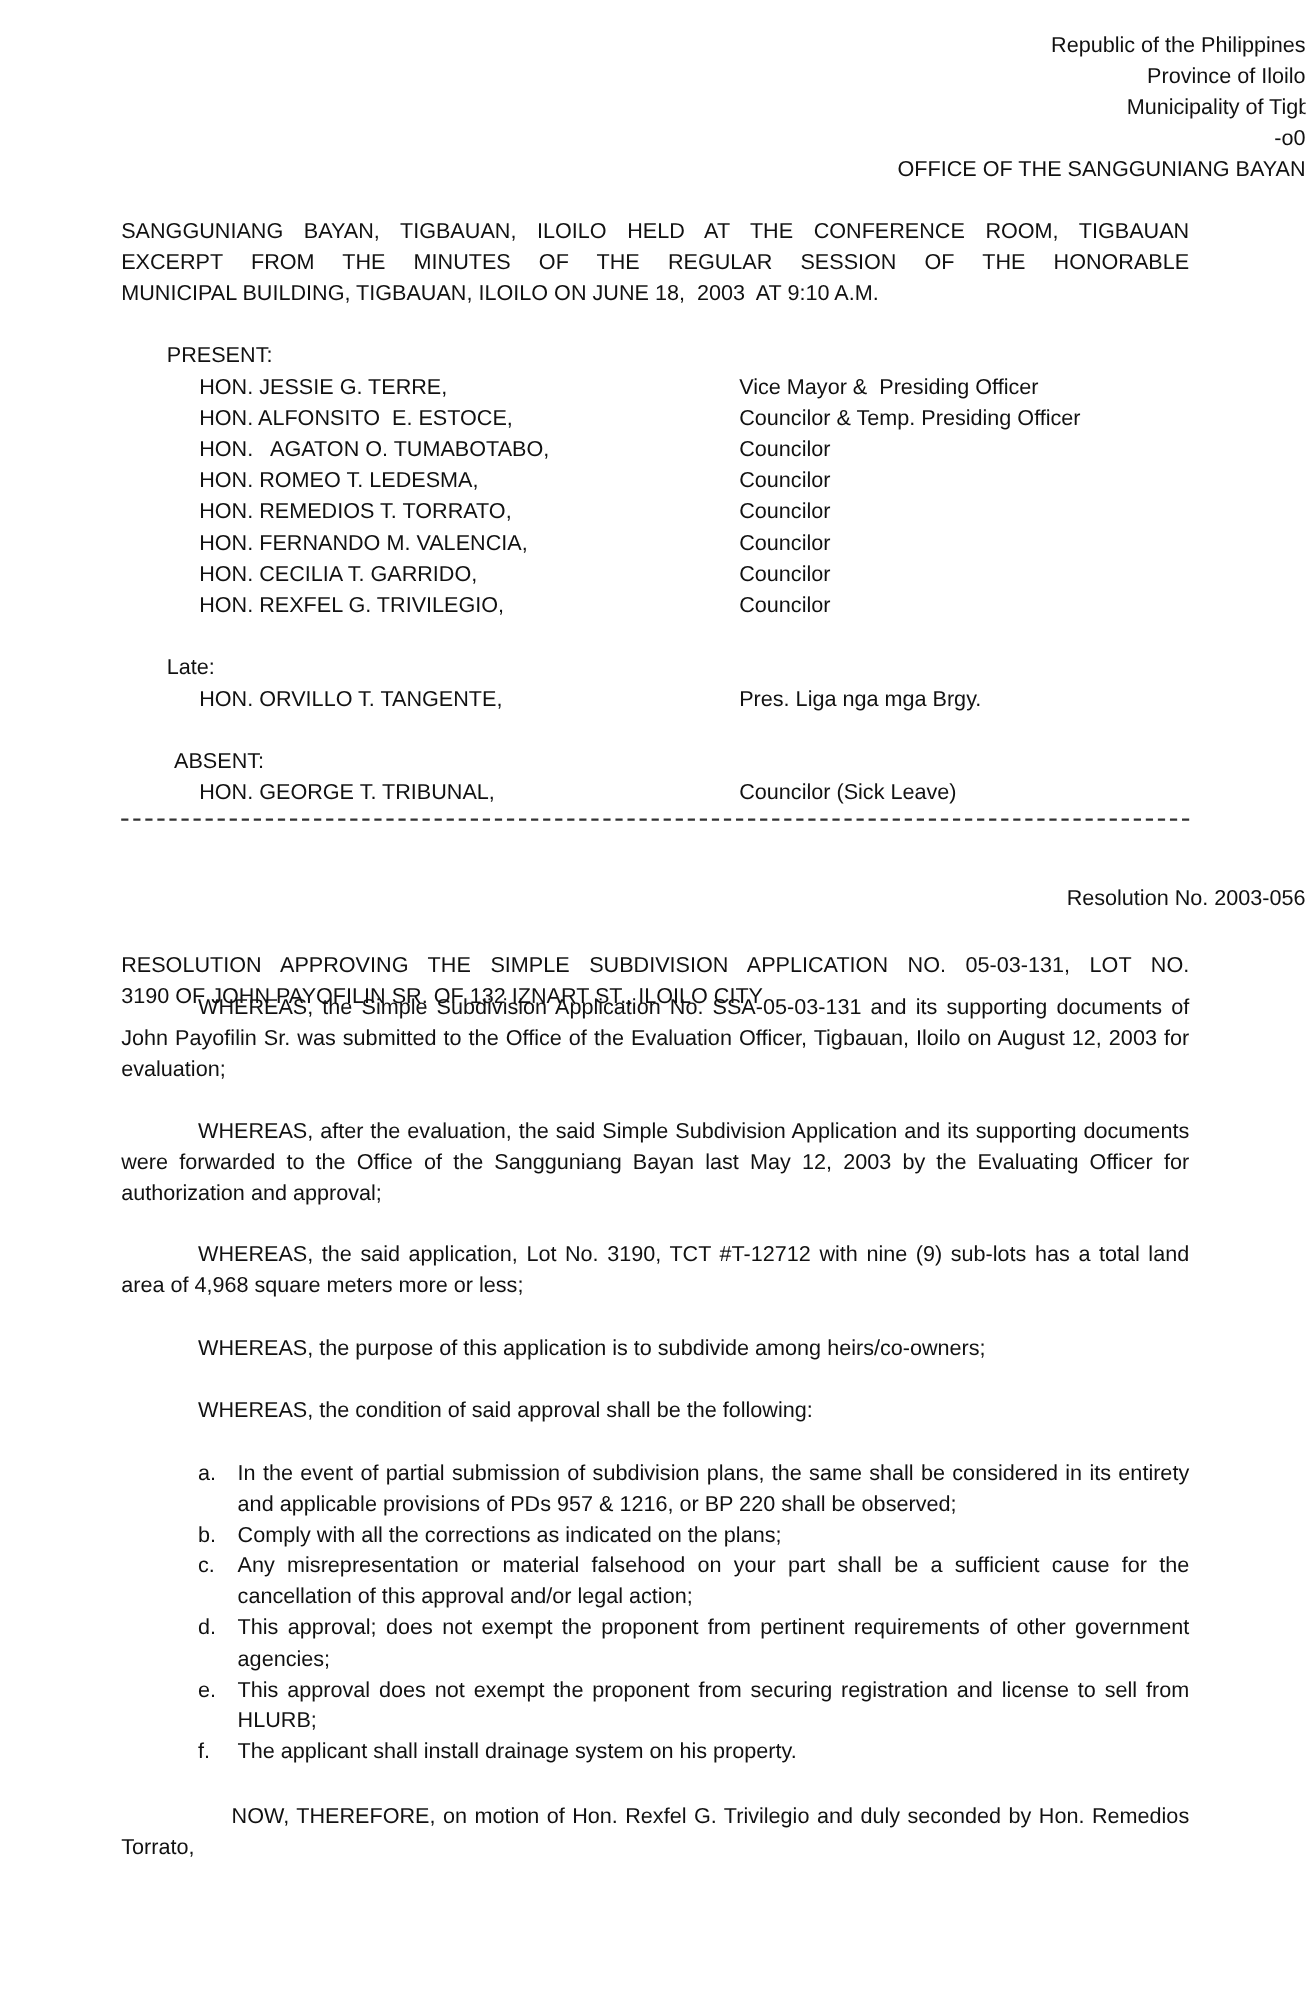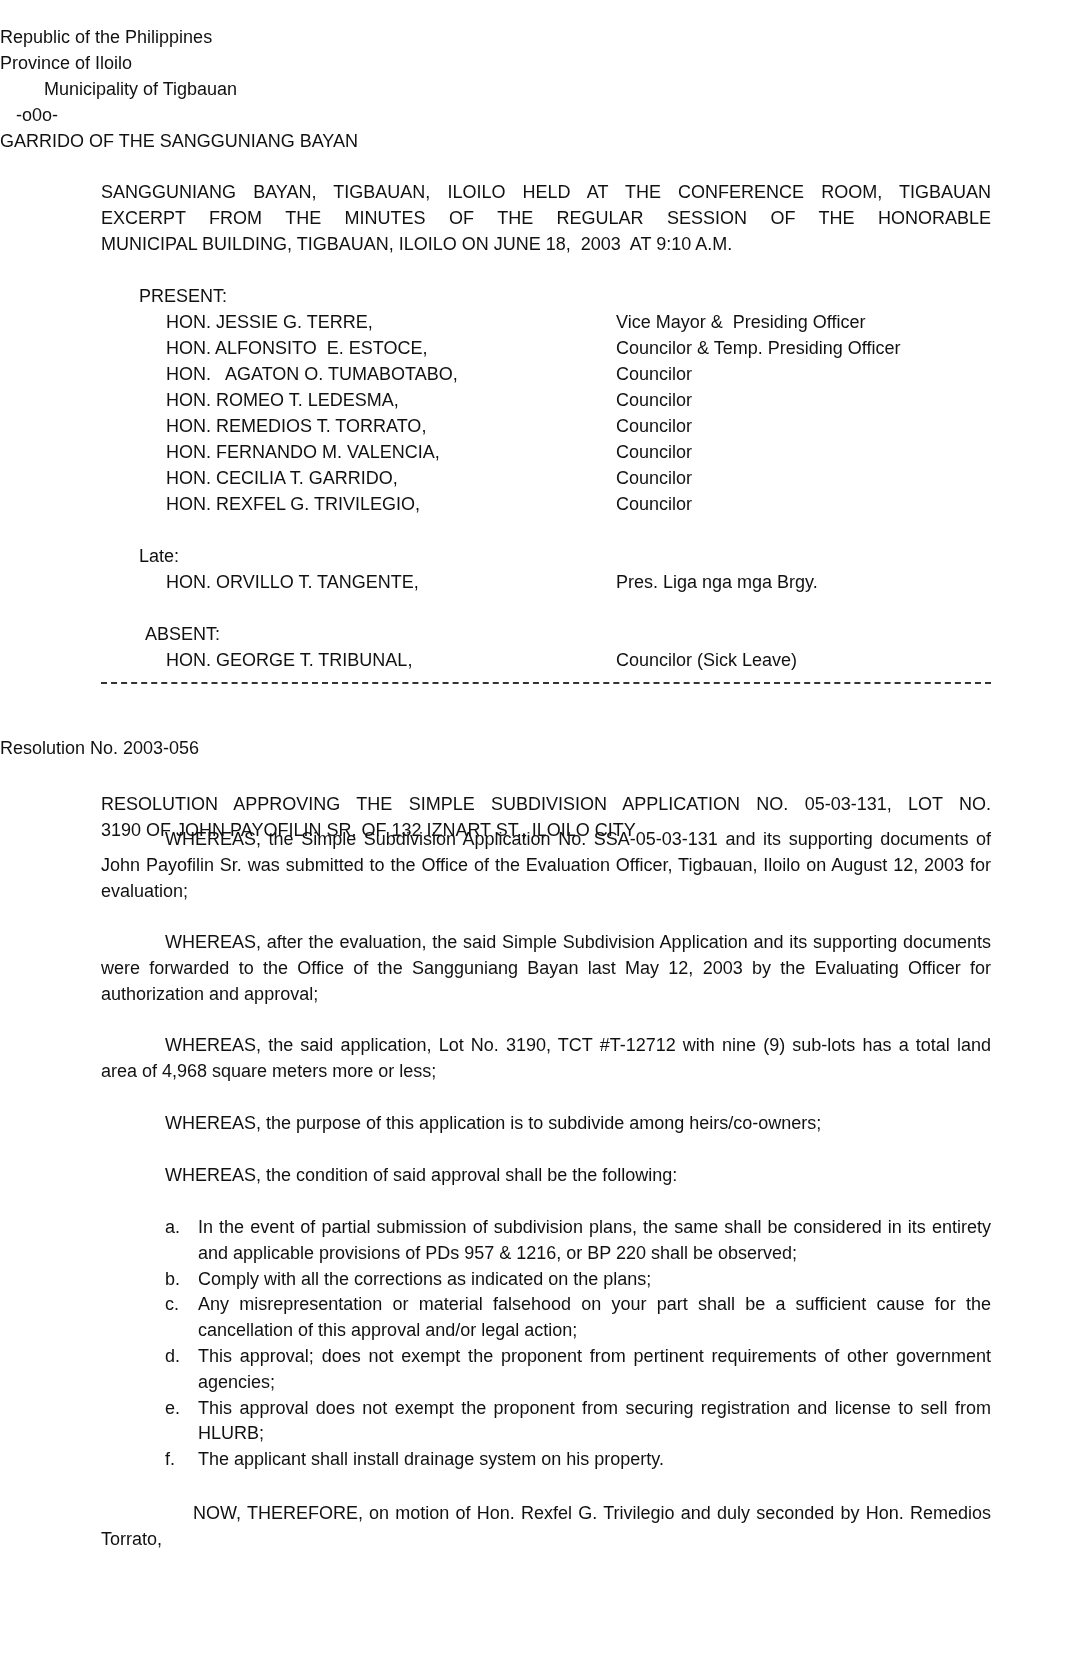--- a/index.html
+++ b/index.html
@@ -2,21 +2,21 @@
 <html><head>
   <meta charset="utf-8">
   <style>
     html, body { margin: 0; padding: 0; background: #ffffff; }
     body {
       width: 1088px; height: 1664px; position: relative; overflow: hidden;
       font-family: "Liberation Sans", sans-serif; color: #111111;
       font-size: 18px;
     }
     .page { position: absolute; left: 0; top: 0; width: 1088px; height: 1664px; }
-    .center-line { position: absolute; left: 0; width: 1088px; text-align: left; line-height: 26px; }
+    .center-line { position: absolute; left: 0; width: 1088px; text-align: right; line-height: 26px; }
     .block { position: absolute; left: 101px; width: 890px; line-height: 25.8px; text-align: justify; }
     .just { text-align: justify; text-align-last: justify; }
     .nojust { text-align: left; }
     .label { position: absolute; line-height: 26px; }
     .name { position: absolute; left: 166px; line-height: 26px; white-space: pre; }
     .role { position: absolute; left: 616px; line-height: 26px; white-space: pre; }
     .divider { position: absolute; left: 101px; width: 890px; top: 670px; height: 0;
       border-top: 2px dashed #333; }
     .indent { text-indent: 64px; }
     .list { position: absolute; left: 165px; width: 826px; }
@@ -25,21 +25,21 @@
   </style>
 </head>
 <body>
 
 <div class="page">
 
   <div class="center-line" style="top:24px;">Republic of the Philippines</div>
   <div class="center-line" style="top:50px;">Province of Iloilo</div>
   <div class="center-line" style="top:76px;padding-left:44px;">Municipality of Tigbauan</div>
   <div class="center-line" style="top:102px;padding-left:16px;">-o0o-</div>
-  <div class="center-line" style="top:128px;">GARRIDO OF THE SANGGUNIANG BAYAN</div>
+  <div class="center-line" style="top:128px;">OFFICE OF THE SANGGUNIANG BAYAN</div>
 
   <div class="block" style="top:180px;">
     <div class="just">SANGGUNIANG BAYAN, TIGBAUAN, ILOILO HELD AT THE CONFERENCE ROOM, TIGBAUAN</div>
     <div class="just">EXCERPT FROM THE MINUTES OF THE REGULAR SESSION OF THE HONORABLE</div>
     <div class="nojust" style="white-space:pre;">MUNICIPAL BUILDING, TIGBAUAN, ILOILO ON JUNE 18,  2003  AT 9:10 A.M.</div>
   </div>
 
   <div class="label" style="left:139px; top:283px;">PRESENT:</div>
 
   <div class="name" style="top:309px;">HON. JESSIE G. TERRE,</div>

